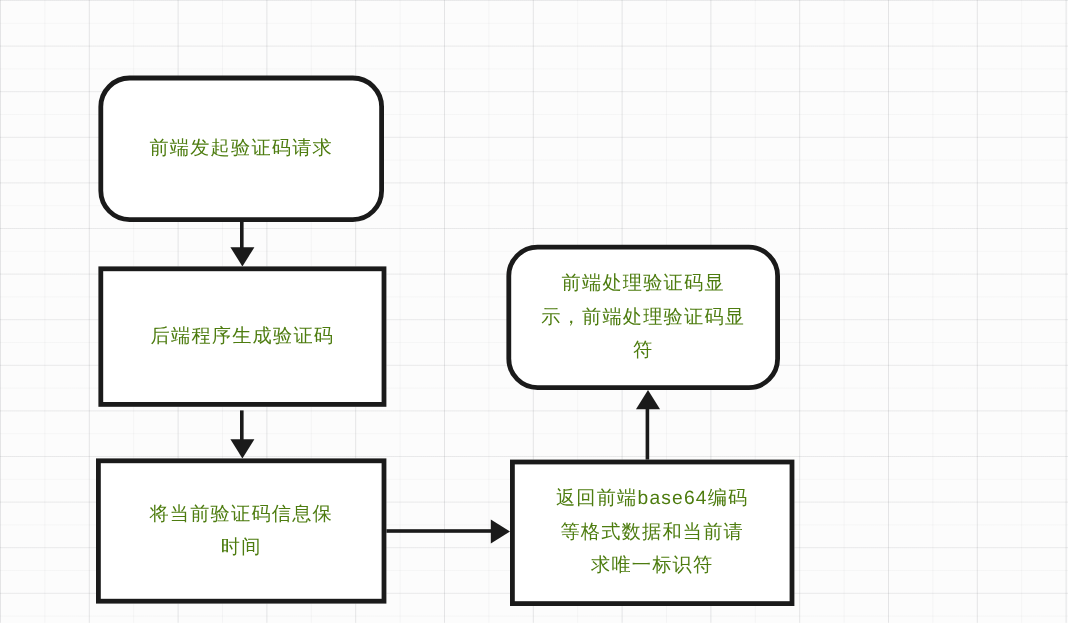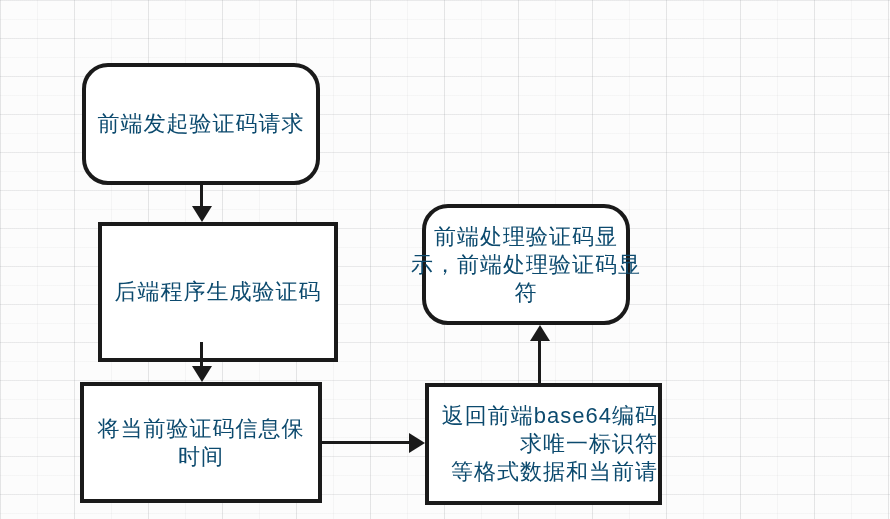--- a/index.html
+++ b/index.html
@@ -18,27 +18,27 @@
       linear-gradient(to bottom, rgba(120,125,130,0.10) 1px, transparent 1px),
       linear-gradient(to right, rgba(120,125,130,0.06) 1px, transparent 1px),
       linear-gradient(to bottom, rgba(120,125,130,0.05) 1px, transparent 1px);
     background-size: 74px 38px, 74px 38px, 37px 19px, 37px 19px;
   }
   .node {
     position: absolute;
     box-sizing: border-box;
     background: #ffffff;
     border: 4px solid #1a1a1a;
-    color: #0c4a6e;
+    color: #4d7c0f;
     display: flex;
     flex-direction: column;
     align-items: center;
     justify-content: center;
     text-align: center;
-    font-size: 22px;
+    font-size: 16px;
     line-height: 28px;
     letter-spacing: 1px;
   }
   .node.rounded { border-radius: 26px; }
   .node .txt-line { white-space: nowrap; }
 
   .edge-line {
     position: absolute;
     background: #1a1a1a;
   }
@@ -58,24 +58,24 @@
     border-bottom: 16px solid #1a1a1a;
   }
   .arrow-head.right {
     border-top: 10px solid transparent;
     border-bottom: 10px solid transparent;
     border-left: 16px solid #1a1a1a;
   }
 
   
   #node-frontend-request { left: 82px;  top: 63px;  width: 238px; height: 122px; }
-  #node-backend-generate { left: 98px;  top: 222px; width: 240px; height: 140px; }
+  #node-backend-generate { left: 82px;  top: 222px; width: 240px; height: 117px; }
   #node-save-redis       { left: 80px;  top: 382px; width: 242px; height: 121px; }
-  #node-return-base64    { left: 425px; top: 383px; width: 237px; height: 122px; align-items: flex-end; }
-  #node-frontend-display { left: 422px; top: 204px; width: 208px; height: 121px; }
+  #node-return-base64    { left: 425px; top: 383px; width: 237px; height: 122px; }
+  #node-frontend-display { left: 422px; top: 204px; width: 228px; height: 121px; }
 
   
   #edge1-line { left: 200px; top: 185px; width: 3px;  height: 23px; }
   #edge1-head { left: 192px; top: 206px; }
   #edge2-line { left: 200px; top: 342px; width: 3px;  height: 26px; }
   #edge2-head { left: 192px; top: 366px; }
   #edge3-line { left: 322px; top: 441px; width: 89px; height: 3px; }
   #edge3-head { left: 409px; top: 433px; }
   #edge4-head { left: 530px; top: 325px; }
   #edge4-line { left: 538px; top: 340px; width: 3px;  height: 43px; }
@@ -102,22 +102,22 @@
   <div class="node" id="node-save-redis">
     <div class="txt-line">将当前验证码信息保</div>
     <div class="txt-line">时间</div>
   </div>
 
   <div class="edge-line" id="edge3-line"></div>
   <div class="arrow-head right" id="edge3-head"></div>
 
   <div class="node" id="node-return-base64">
     <div class="txt-line">返回前端base64编码</div>
+    <div class="txt-line">等格式数据和当前请</div>
     <div class="txt-line">求唯一标识符</div>
-    <div class="txt-line">等格式数据和当前请</div>
   </div>
 
   <div class="arrow-head up" id="edge4-head"></div>
   <div class="edge-line" id="edge4-line"></div>
 
   <div class="node rounded" id="node-frontend-display">
     <div class="txt-line">前端处理验证码显</div>
     <div class="txt-line">示，前端处理验证码显</div>
     <div class="txt-line">符</div>
   </div>

